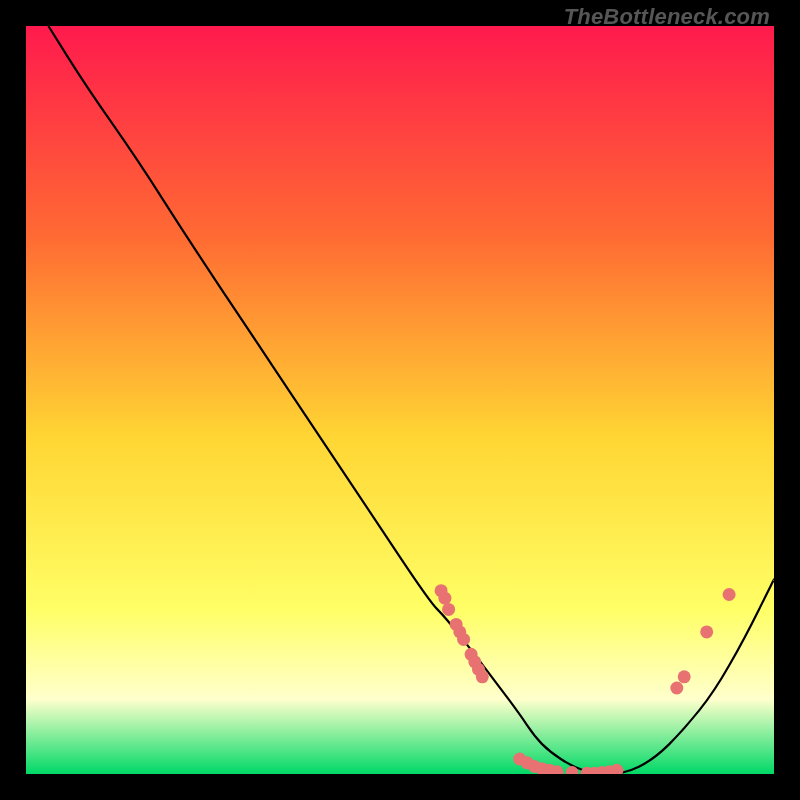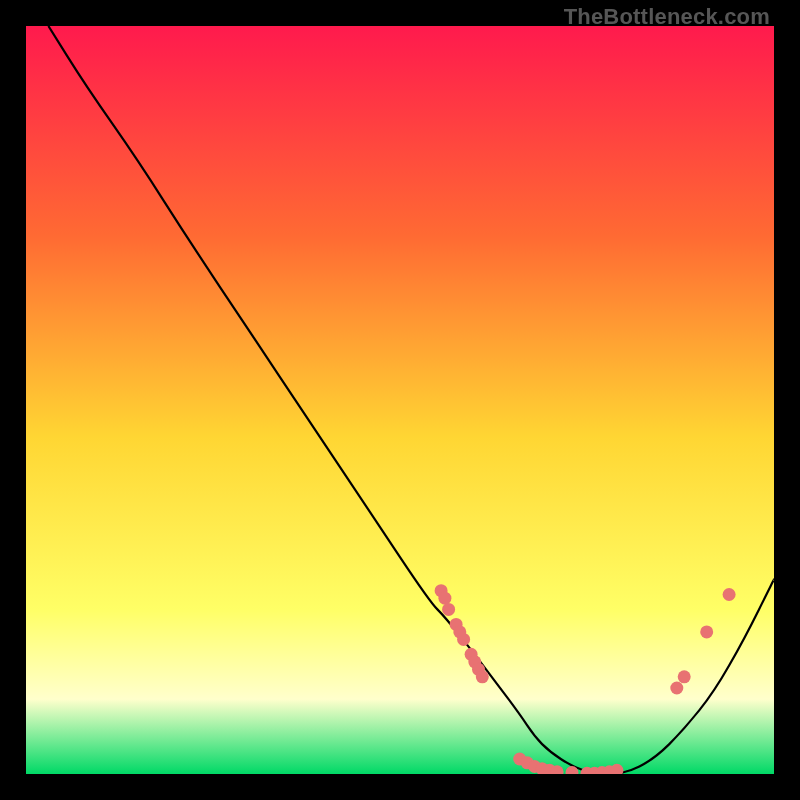--- a/index.html
+++ b/index.html
@@ -7,20 +7,21 @@
     padding: 0;
     width: 800px;
     height: 800px;
     background: #000;
     overflow: hidden;
   }
   .container {
     position: relative;
     width: 800px;
     height: 800px;
+    font-style: italic;
   }
   .plot-area {
     position: absolute;
     left: 26px;
     top: 26px;
     width: 748px;
     height: 748px;
   }
   .watermark {
     position: absolute;

